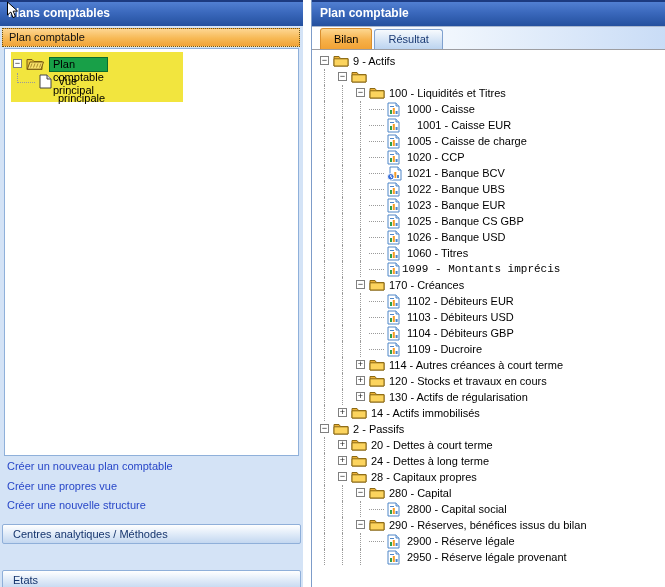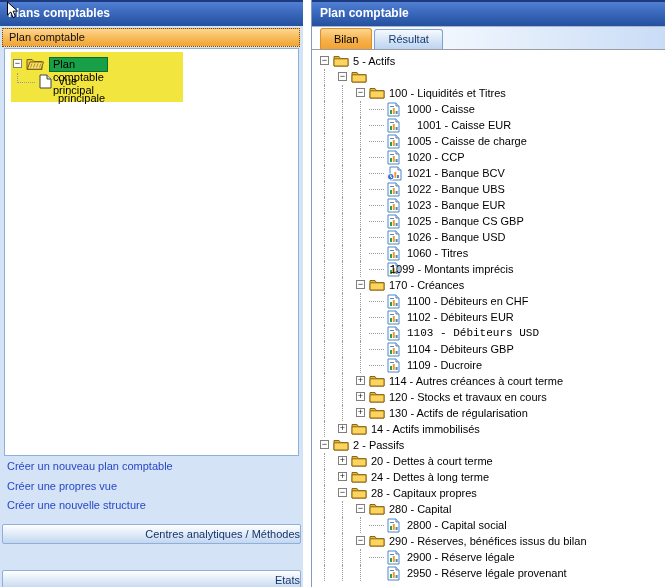--- a/index.html
+++ b/index.html
@@ -18,21 +18,21 @@
          background:linear-gradient(180deg,#fdd692 0%,#f7b955 55%,#f0a338 100%);
          border:1px dotted #6b5517; line-height:17px; padding-left:6px; color:#111; }
   #left-treebox { position:absolute; left:4px; top:48px; width:295px; height:408px;
          background:#fff; border:1px solid #8fb0da; }
   #yellow-highlight { position:absolute; left:6px; top:3px; width:172px; height:50px; background:#f2e53e; }
   .ltrow { position:absolute; height:17px; line-height:17px; }
   .sel-green { background:#18a048; border:1px solid #0c6c2e; padding:0 3px; color:#062; color:#081; color:#000; }
   .link { position:absolute; left:7px; color:#2847c8; cursor:pointer; }
   .acc-bar { position:absolute; left:2px; width:299px; height:20px;
          background:linear-gradient(180deg,#ffffff 0%,#e3edf9 45%,#c3d7f0 100%);
-         border:1px solid #8fafd9; border-radius:2px; color:#16356d; line-height:18px; padding-left:10px;text-align:right; }
+         border:1px solid #8fafd9; border-radius:2px; color:#16356d; line-height:18px; padding-left:10px; }
 
   
   #right-panel { left:311px; width:354px; height:587px; background:#fff; border-left:1px solid #7d9cc9; }
   #tab-strip { position:absolute; left:0; top:26px; width:354px; height:24px;
          background:linear-gradient(90deg,#ffffff 0%,#f0f6fd 40%,#c9dcf6 100%);
          border-top:1px solid #aab8cf; border-bottom:1px solid #9d9da1;
          display:flex; align-items:flex-end; padding-left:8px; gap:2px; }
   .tab { border-radius:3px 3px 0 0; padding:0 13px; }
   .tab.active { background:linear-gradient(180deg,#fdd791 0%,#f6b14a 55%,#f2a235 100%);
          border:1px solid #d98f2e; border-bottom:none; height:21px; line-height:20px; color:#000; }
@@ -105,21 +105,21 @@
     <div class="tab inactive">Résultat</div>
   </div>
 
   <div id="account-tree">
       <div class="trow">
         <span class="exp" style="left:8px">−</span>
         <span class="ticon" style="left:21px"><svg width="16" height="13" viewBox="0 0 16 13">
             <path d="M1 2.5 h5 l1.5 2 H15 V12 H1 Z" fill="#eeb43a" stroke="#8a6914"></path>
             <path d="M1 4.8 H15 V12 H1 Z" fill="#fcd45e" stroke="#8a6914"></path>
           </svg></span>
-        <span class="tlabel" style="left: 41px;">5 - Actifs</span>
+        <span class="tlabel" style="left: 41px;">9 - Actifs</span>
       </div>
       <div class="trow">
         <span class="guide" style="left:12px"></span>
         <span class="exp" style="left:26px">−</span>
         <span class="ticon" style="left:39px"><svg width="16" height="13" viewBox="0 0 16 13">
             <path d="M1 2.5 h5 l1.5 2 H15 V12 H1 Z" fill="#eeb43a" stroke="#8a6914"></path>
             <path d="M1 4.8 H15 V12 H1 Z" fill="#fcd45e" stroke="#8a6914"></path>
           </svg></span>
       </div>
       <div class="trow">
@@ -288,21 +288,21 @@
         <span class="guide" style="left:48px"></span>
         <span class="dash" style="left:57px"></span>
         <span class="ticon" style="left:75px"><svg width="13" height="15" viewBox="0 0 13 15">
             <path d="M1 1 h8 l3 3 v10 H1 Z" fill="#ffffff" stroke="#4e86c8"></path>
             <path d="M9 1 v3 h3" fill="#cfe2f7" stroke="#4e86c8"></path>
             <path d="M3 4.5 h4" stroke="#4e86c8"></path>
             <rect x="3" y="8" width="2" height="4" fill="#2fa04a"></rect>
             <rect x="5.8" y="6" width="2" height="6" fill="#f59a23"></rect>
             <rect x="8.6" y="9" width="2" height="3" fill="#4e86c8"></rect>
           </svg></span>
-        <span class="tlabel" style="left: 78px;">1099 - Montants imprécis</span>
+        <span class="tlabel" style="left: 90px; font-family: Liberation Mono, monospace;">1099 - Montants imprécis</span>
       </div>
       <div class="trow">
         <span class="guide" style="left:12px"></span>
         <span class="guide" style="left:30px"></span>
         <span class="exp" style="left:44px">−</span>
         <span class="ticon" style="left:57px"><svg width="16" height="13" viewBox="0 0 16 13">
             <path d="M1 2.5 h5 l1.5 2 H15 V12 H1 Z" fill="#eeb43a" stroke="#8a6914"></path>
             <path d="M1 4.8 H15 V12 H1 Z" fill="#fcd45e" stroke="#8a6914"></path>
           </svg></span>
         <span class="tlabel" style="left: 77px;">170 - Créances</span>
@@ -313,51 +313,36 @@
         <span class="guide" style="left:48px"></span>
         <span class="dash" style="left:57px"></span>
         <span class="ticon" style="left:75px"><svg width="13" height="15" viewBox="0 0 13 15">
             <path d="M1 1 h8 l3 3 v10 H1 Z" fill="#ffffff" stroke="#4e86c8"></path>
             <path d="M9 1 v3 h3" fill="#cfe2f7" stroke="#4e86c8"></path>
             <path d="M3 4.5 h4" stroke="#4e86c8"></path>
             <rect x="3" y="8" width="2" height="4" fill="#2fa04a"></rect>
             <rect x="5.8" y="6" width="2" height="6" fill="#f59a23"></rect>
             <rect x="8.6" y="9" width="2" height="3" fill="#4e86c8"></rect>
           </svg></span>
-        <span class="tlabel" style="left: 95px;">1100 - Débiteurs en CHF</span>
-      </div>
-      <div class="trow">
-        <span class="guide" style="left:12px"></span>
-        <span class="guide" style="left:30px"></span>
-        <span class="guide" style="left:48px"></span>
-        <span class="dash" style="left:57px"></span>
-        <span class="ticon" style="left:75px"><svg width="13" height="15" viewBox="0 0 13 15">
-            <path d="M1 1 h8 l3 3 v10 H1 Z" fill="#ffffff" stroke="#4e86c8"></path>
-            <path d="M9 1 v3 h3" fill="#cfe2f7" stroke="#4e86c8"></path>
-            <path d="M3 4.5 h4" stroke="#4e86c8"></path>
-            <rect x="3" y="8" width="2" height="4" fill="#2fa04a"></rect>
-            <rect x="5.8" y="6" width="2" height="6" fill="#f59a23"></rect>
-            <rect x="8.6" y="9" width="2" height="3" fill="#4e86c8"></rect>
-          </svg></span>
         <span class="tlabel" style="left: 95px;">1102 - Débiteurs EUR</span>
       </div>
       <div class="trow">
         <span class="guide" style="left:12px"></span>
         <span class="guide" style="left:30px"></span>
         <span class="guide" style="left:48px"></span>
         <span class="dash" style="left:57px"></span>
         <span class="ticon" style="left:75px"><svg width="13" height="15" viewBox="0 0 13 15">
             <path d="M1 1 h8 l3 3 v10 H1 Z" fill="#ffffff" stroke="#4e86c8"></path>
             <path d="M9 1 v3 h3" fill="#cfe2f7" stroke="#4e86c8"></path>
             <path d="M3 4.5 h4" stroke="#4e86c8"></path>
             <rect x="3" y="8" width="2" height="4" fill="#2fa04a"></rect>
             <rect x="5.8" y="6" width="2" height="6" fill="#f59a23"></rect>
             <rect x="8.6" y="9" width="2" height="3" fill="#4e86c8"></rect>
           </svg></span>
-        <span class="tlabel" style="left: 95px; font-family: Liberation Mono, monospace;">1103 - Débiteurs USD</span>
+        <span class="tlabel" style="left: 95px;">1103 - Débiteurs USD</span>
       </div>
       <div class="trow">
         <span class="guide" style="left:12px"></span>
         <span class="guide" style="left:30px"></span>
         <span class="guide" style="left:48px"></span>
         <span class="dash" style="left:57px"></span>
         <span class="ticon" style="left:75px"><svg width="13" height="15" viewBox="0 0 13 15">
             <path d="M1 1 h8 l3 3 v10 H1 Z" fill="#ffffff" stroke="#4e86c8"></path>
             <path d="M9 1 v3 h3" fill="#cfe2f7" stroke="#4e86c8"></path>
             <path d="M3 4.5 h4" stroke="#4e86c8"></path>

